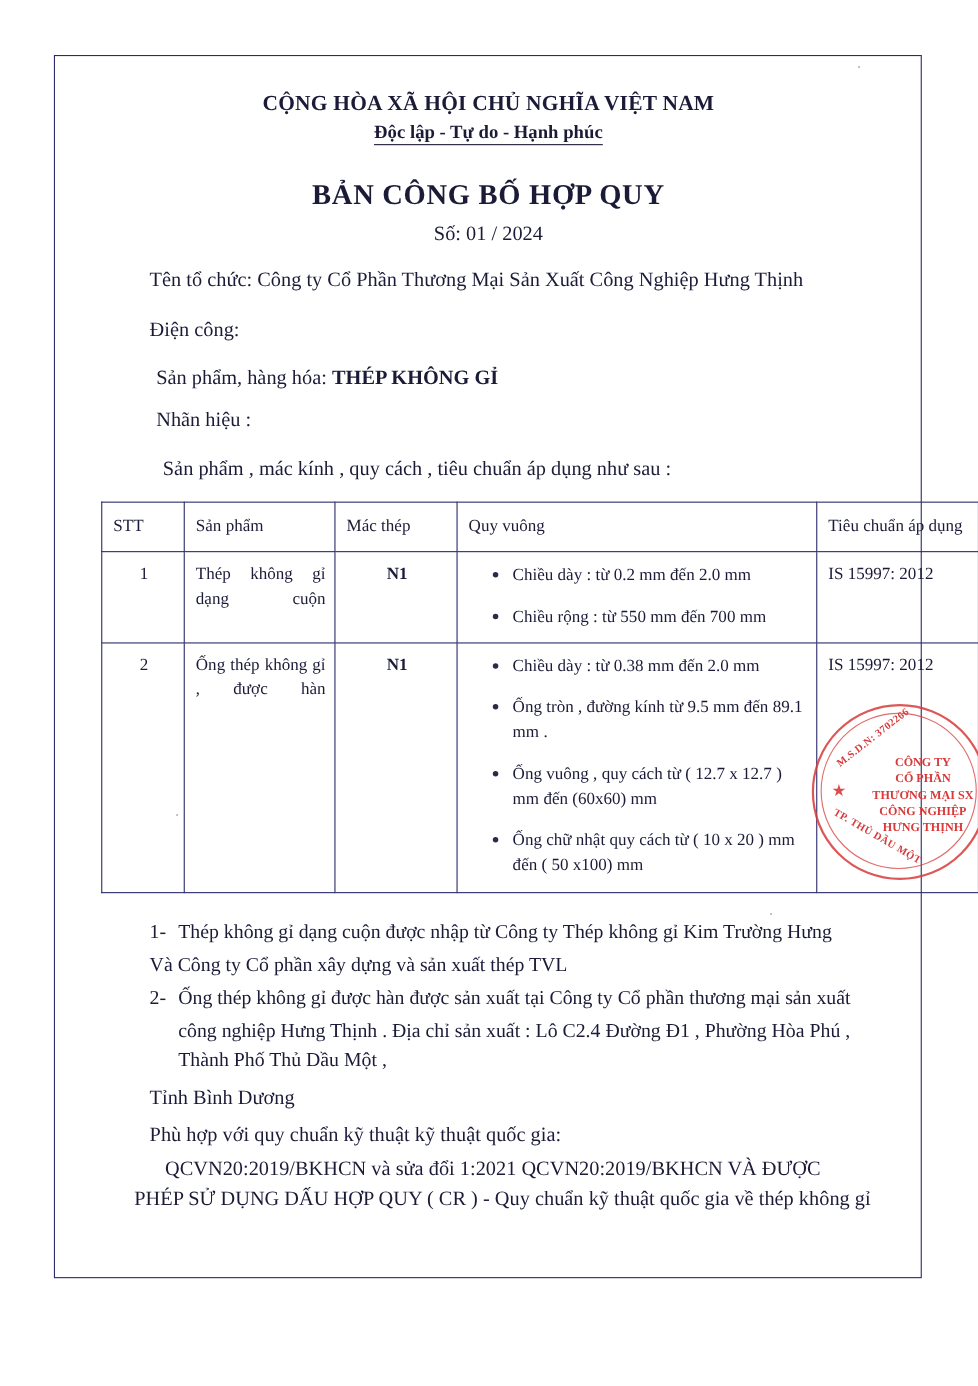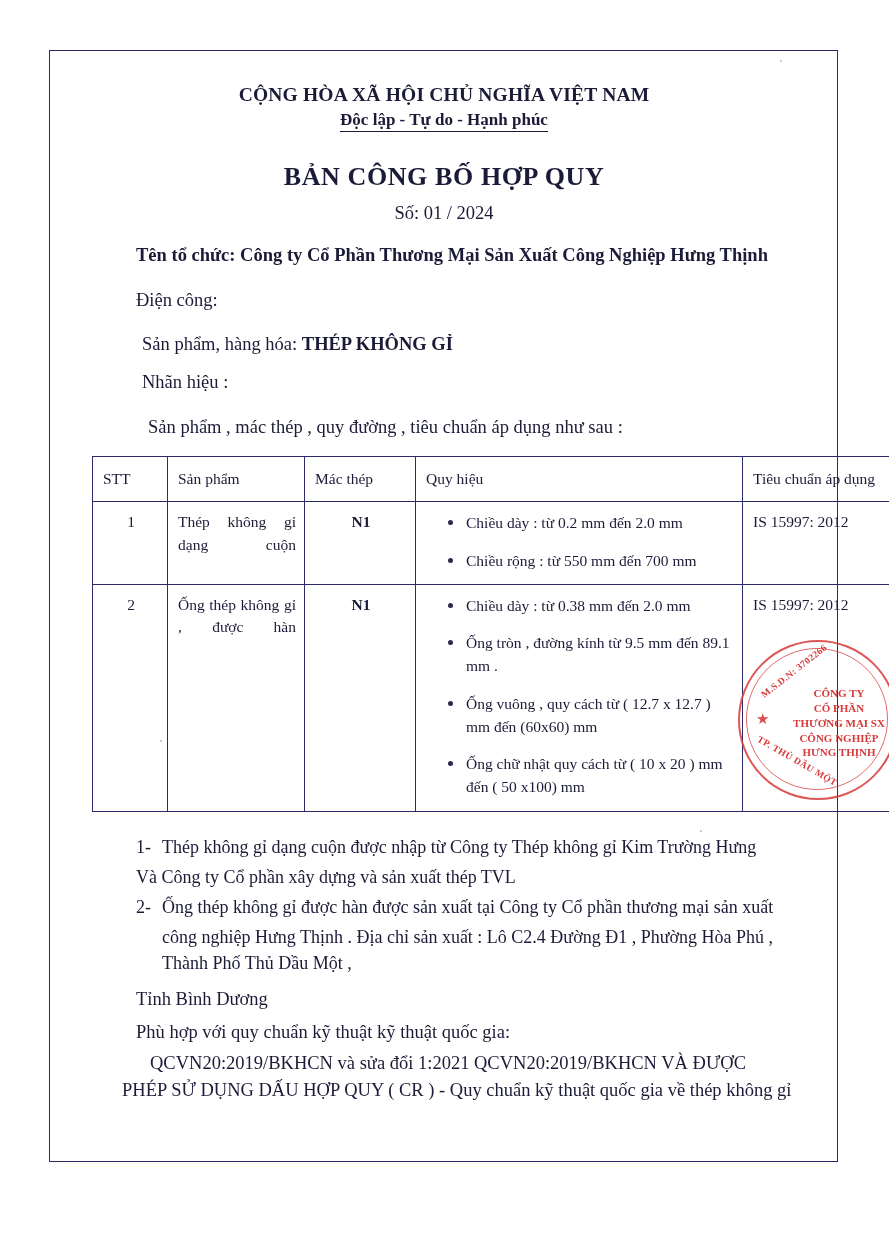--- a/index.html
+++ b/index.html
@@ -83,21 +83,20 @@
   .para.indent3 {
     padding-left: 56px;
   }
   .org-block {
     padding-left: 44px;
     margin-top: 18px;
   }
   .org-line {
     font-size: 18.5px;
     line-height: 1.45;
-    font-weight: bold;
   }
   .bold {
     font-weight: bold;
   }
 
   
   table.spec-table {
     border-collapse: collapse;
     width: 703px;
     margin-top: 16px;
@@ -290,29 +289,29 @@
   </div>
 
   <div class="para indent" style="margin-top:18px;">Điện công:</div>
 
   <div class="para indent2" style="margin-top:18px;">
     <span>Sản phẩm, hàng hóa: </span><span class="bold">THÉP KHÔNG GỈ</span>
   </div>
 
   <div class="para indent2" style="margin-top:12px;">Nhãn hiệu :</div>
 
-  <div class="para indent3" style="margin-top:18px;">Sản phẩm , mác thép , quy đường , tiêu chuẩn áp dụng như sau :</div>
+  <div class="para indent3" style="margin-top:18px;">Sản phẩm , mác kính , quy cách , tiêu chuẩn áp dụng như sau :</div>
 
   <table class="spec-table">
     <thead>
       <tr>
         <th class="c-stt">STT</th>
         <th class="c-prod">Sản phẩm</th>
         <th class="c-mac">Mác thép</th>
-        <th class="c-spec">Quy hiệu</th>
+        <th class="c-spec">Quy vuông</th>
         <th class="c-std">Tiêu chuẩn áp dụng</th>
       </tr>
     </thead>
     <tbody>
       <tr>
         <td class="c-stt">1</td>
         <td class="c-prod">
           <div class="just">Thép không gỉ dạng cuộn</div>
         </td>
         <td class="c-mac">N1</td>

